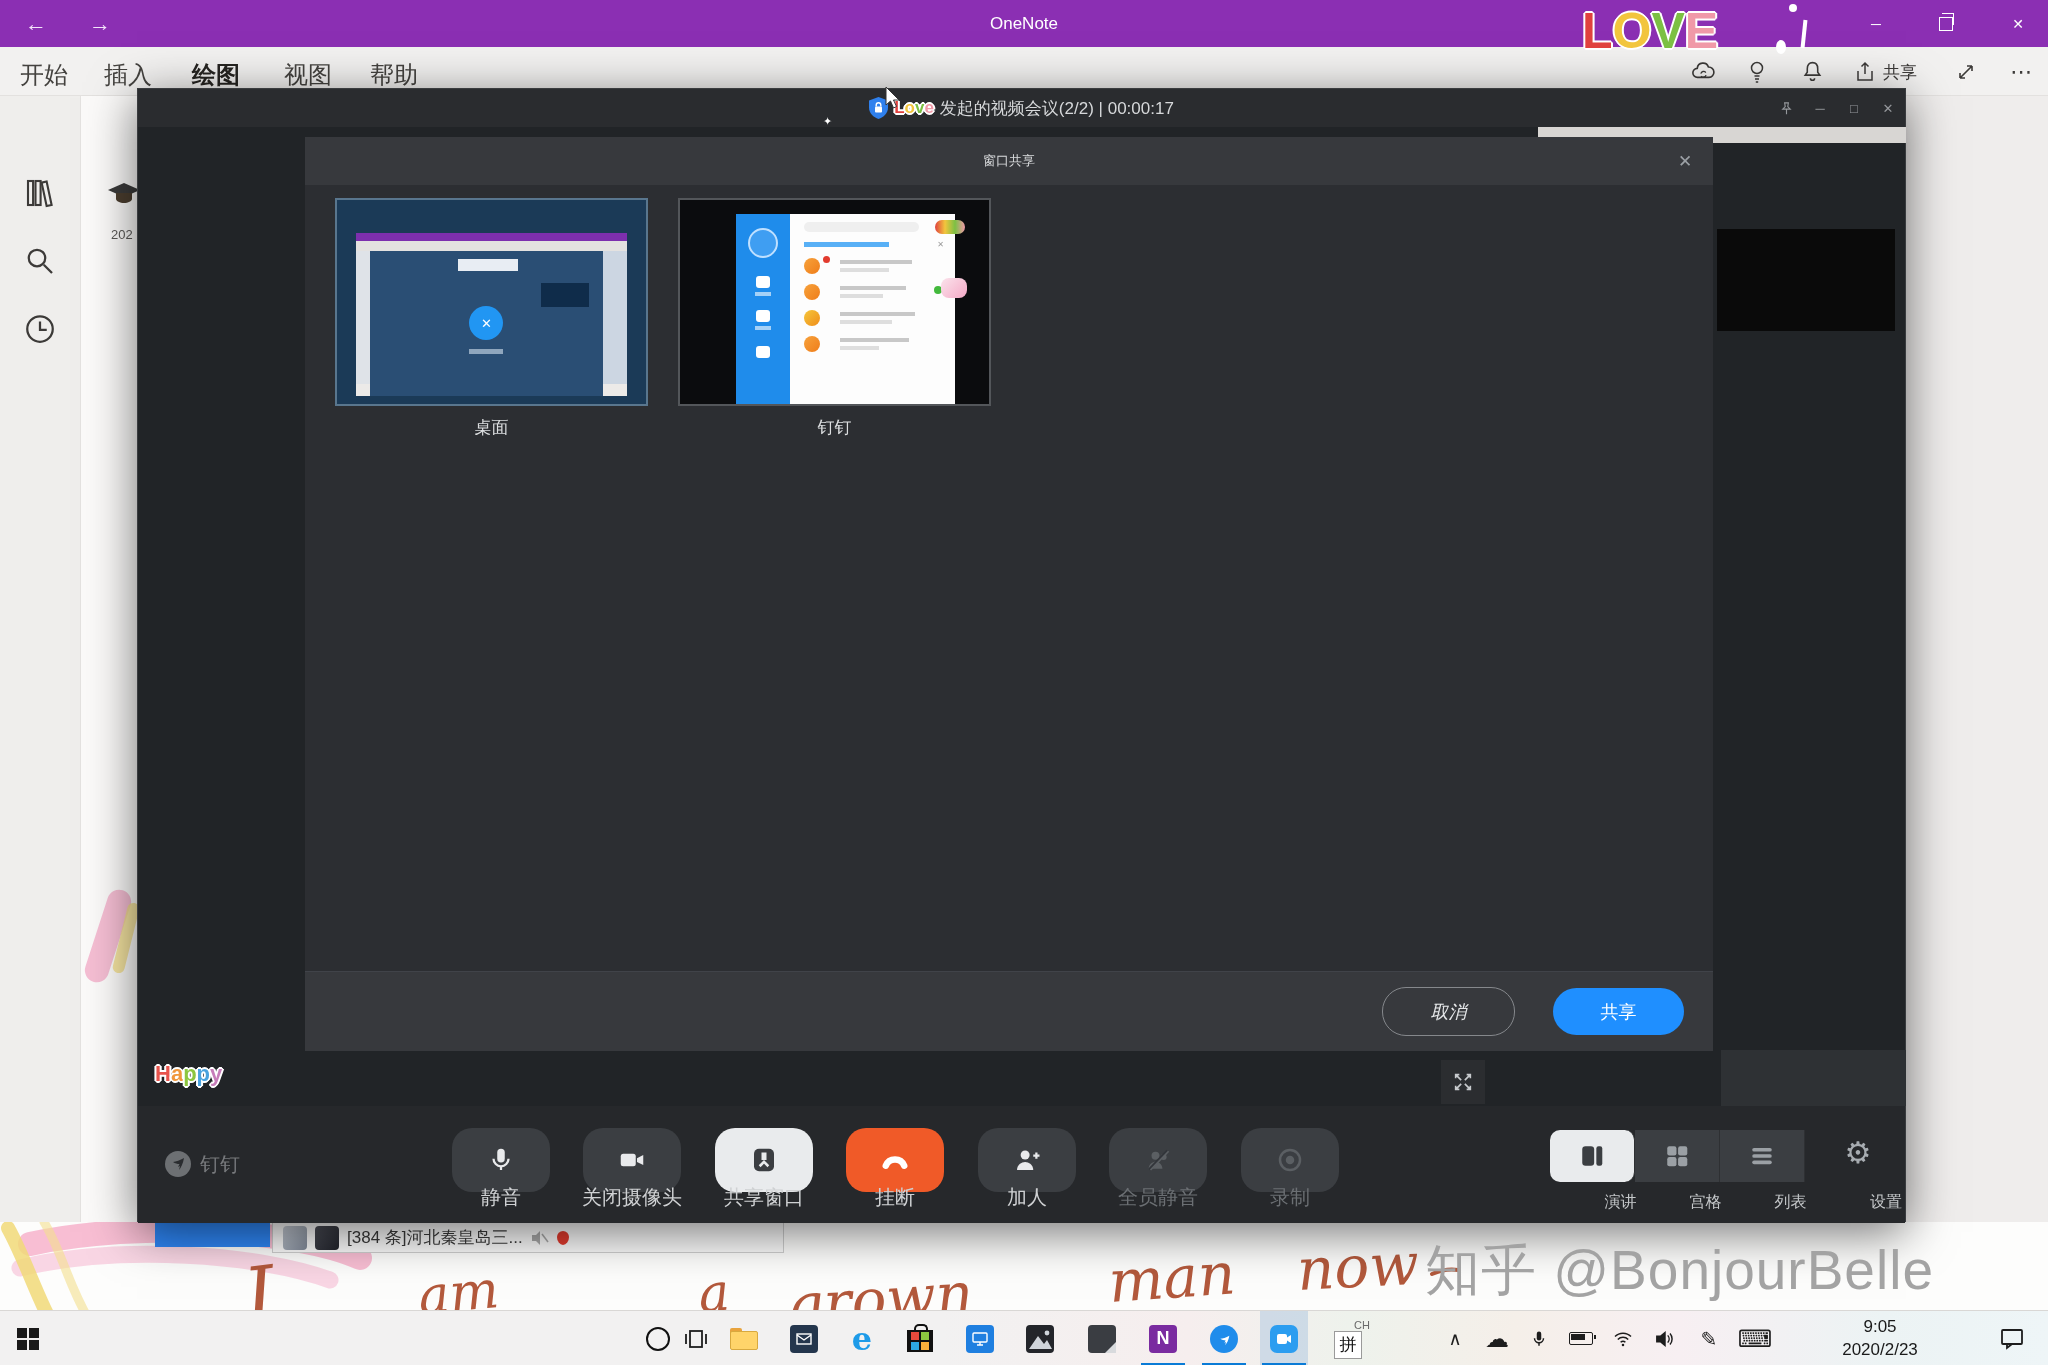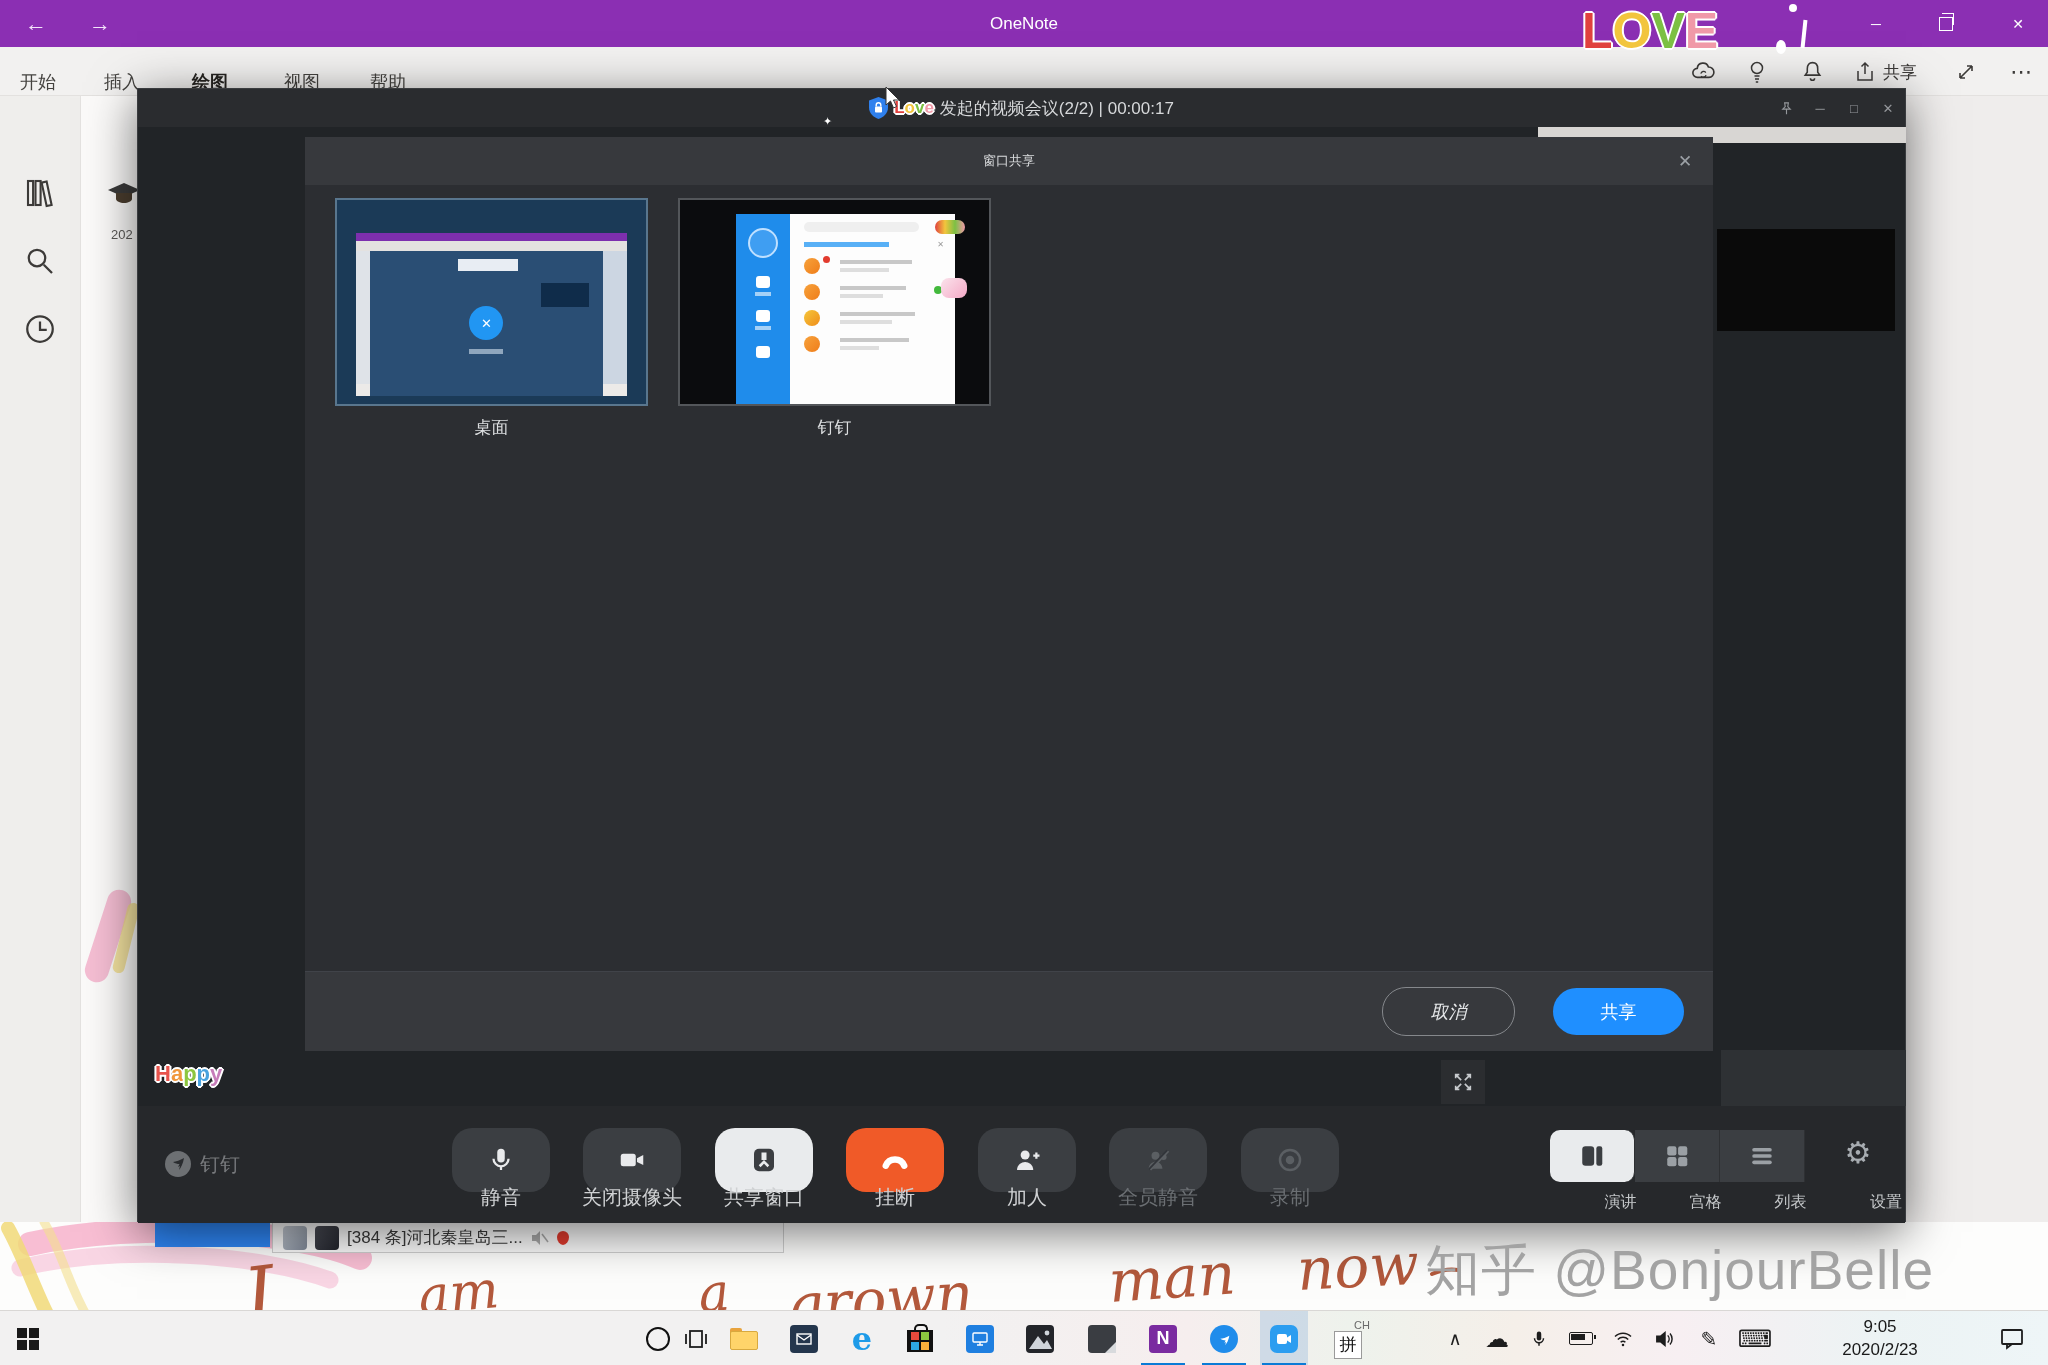--- a/index.html
+++ b/index.html
@@ -11,21 +11,21 @@
   
   .on-titlebar{left:0;top:0;width:2048px;height:47px;background:#8b2fb3;color:#fff;z-index:2;}
   .tb-arrow{position:absolute;top:0;height:47px;width:56px;display:flex;align-items:center;justify-content:center;
     font-size:22px;color:#f3e4fa;}
   .tb-title{position:absolute;left:0;right:0;top:0;height:47px;display:flex;align-items:center;justify-content:center;
     font-size:17px;color:#fff;}
   .tb-ctl{position:absolute;top:0;height:47px;width:46px;display:flex;align-items:center;justify-content:center;color:#fff;font-size:14px;}
   .restore-box{width:12px;height:12px;border:1.5px solid #fff;position:relative;background:transparent;}
   .restore-box::before{content:"";position:absolute;left:2px;top:-5px;width:11px;height:11px;border:1.5px solid #fff;border-bottom:none;border-left:none;}
   .on-ribbon{left:0;top:47px;width:2048px;height:48px;background:#f2f1f0;z-index:2;border-bottom:1px solid #e3e1df;}
-  .rtab{position:absolute;top:11px;height:48px;display:flex;align-items:center;font-size:18px;color:#44423f;}
+  .rtab{position:absolute;top:4px;height:48px;display:flex;align-items:center;font-size:24px;color:#44423f;}
   .rtab.active{font-weight:bold;color:#262421;}
   .ricon{position:absolute;top:10px;width:30px;height:30px;display:flex;align-items:center;justify-content:center;color:#3c3a38;}
   .on-side{left:0;top:95px;width:80px;height:1127px;background:#efeeec;z-index:1;}
   .side-ic{position:absolute;left:22px;width:36px;height:36px;color:#3c3a38;}
 
   
   .meet{left:137px;top:88px;width:1769px;height:1134px;background:#212427;z-index:20;
     box-shadow:0 10px 45px rgba(0,0,0,.55);border:1px solid #3a3c3f;box-sizing:border-box;}
   .meet-titlebar{position:absolute;left:0;top:0;width:100%;height:38px;background:#2a2c2f;display:flex;align-items:center;justify-content:center;}
   .meet-title{color:#d6d8da;font-size:17px;display:flex;align-items:center;gap:6px;}

